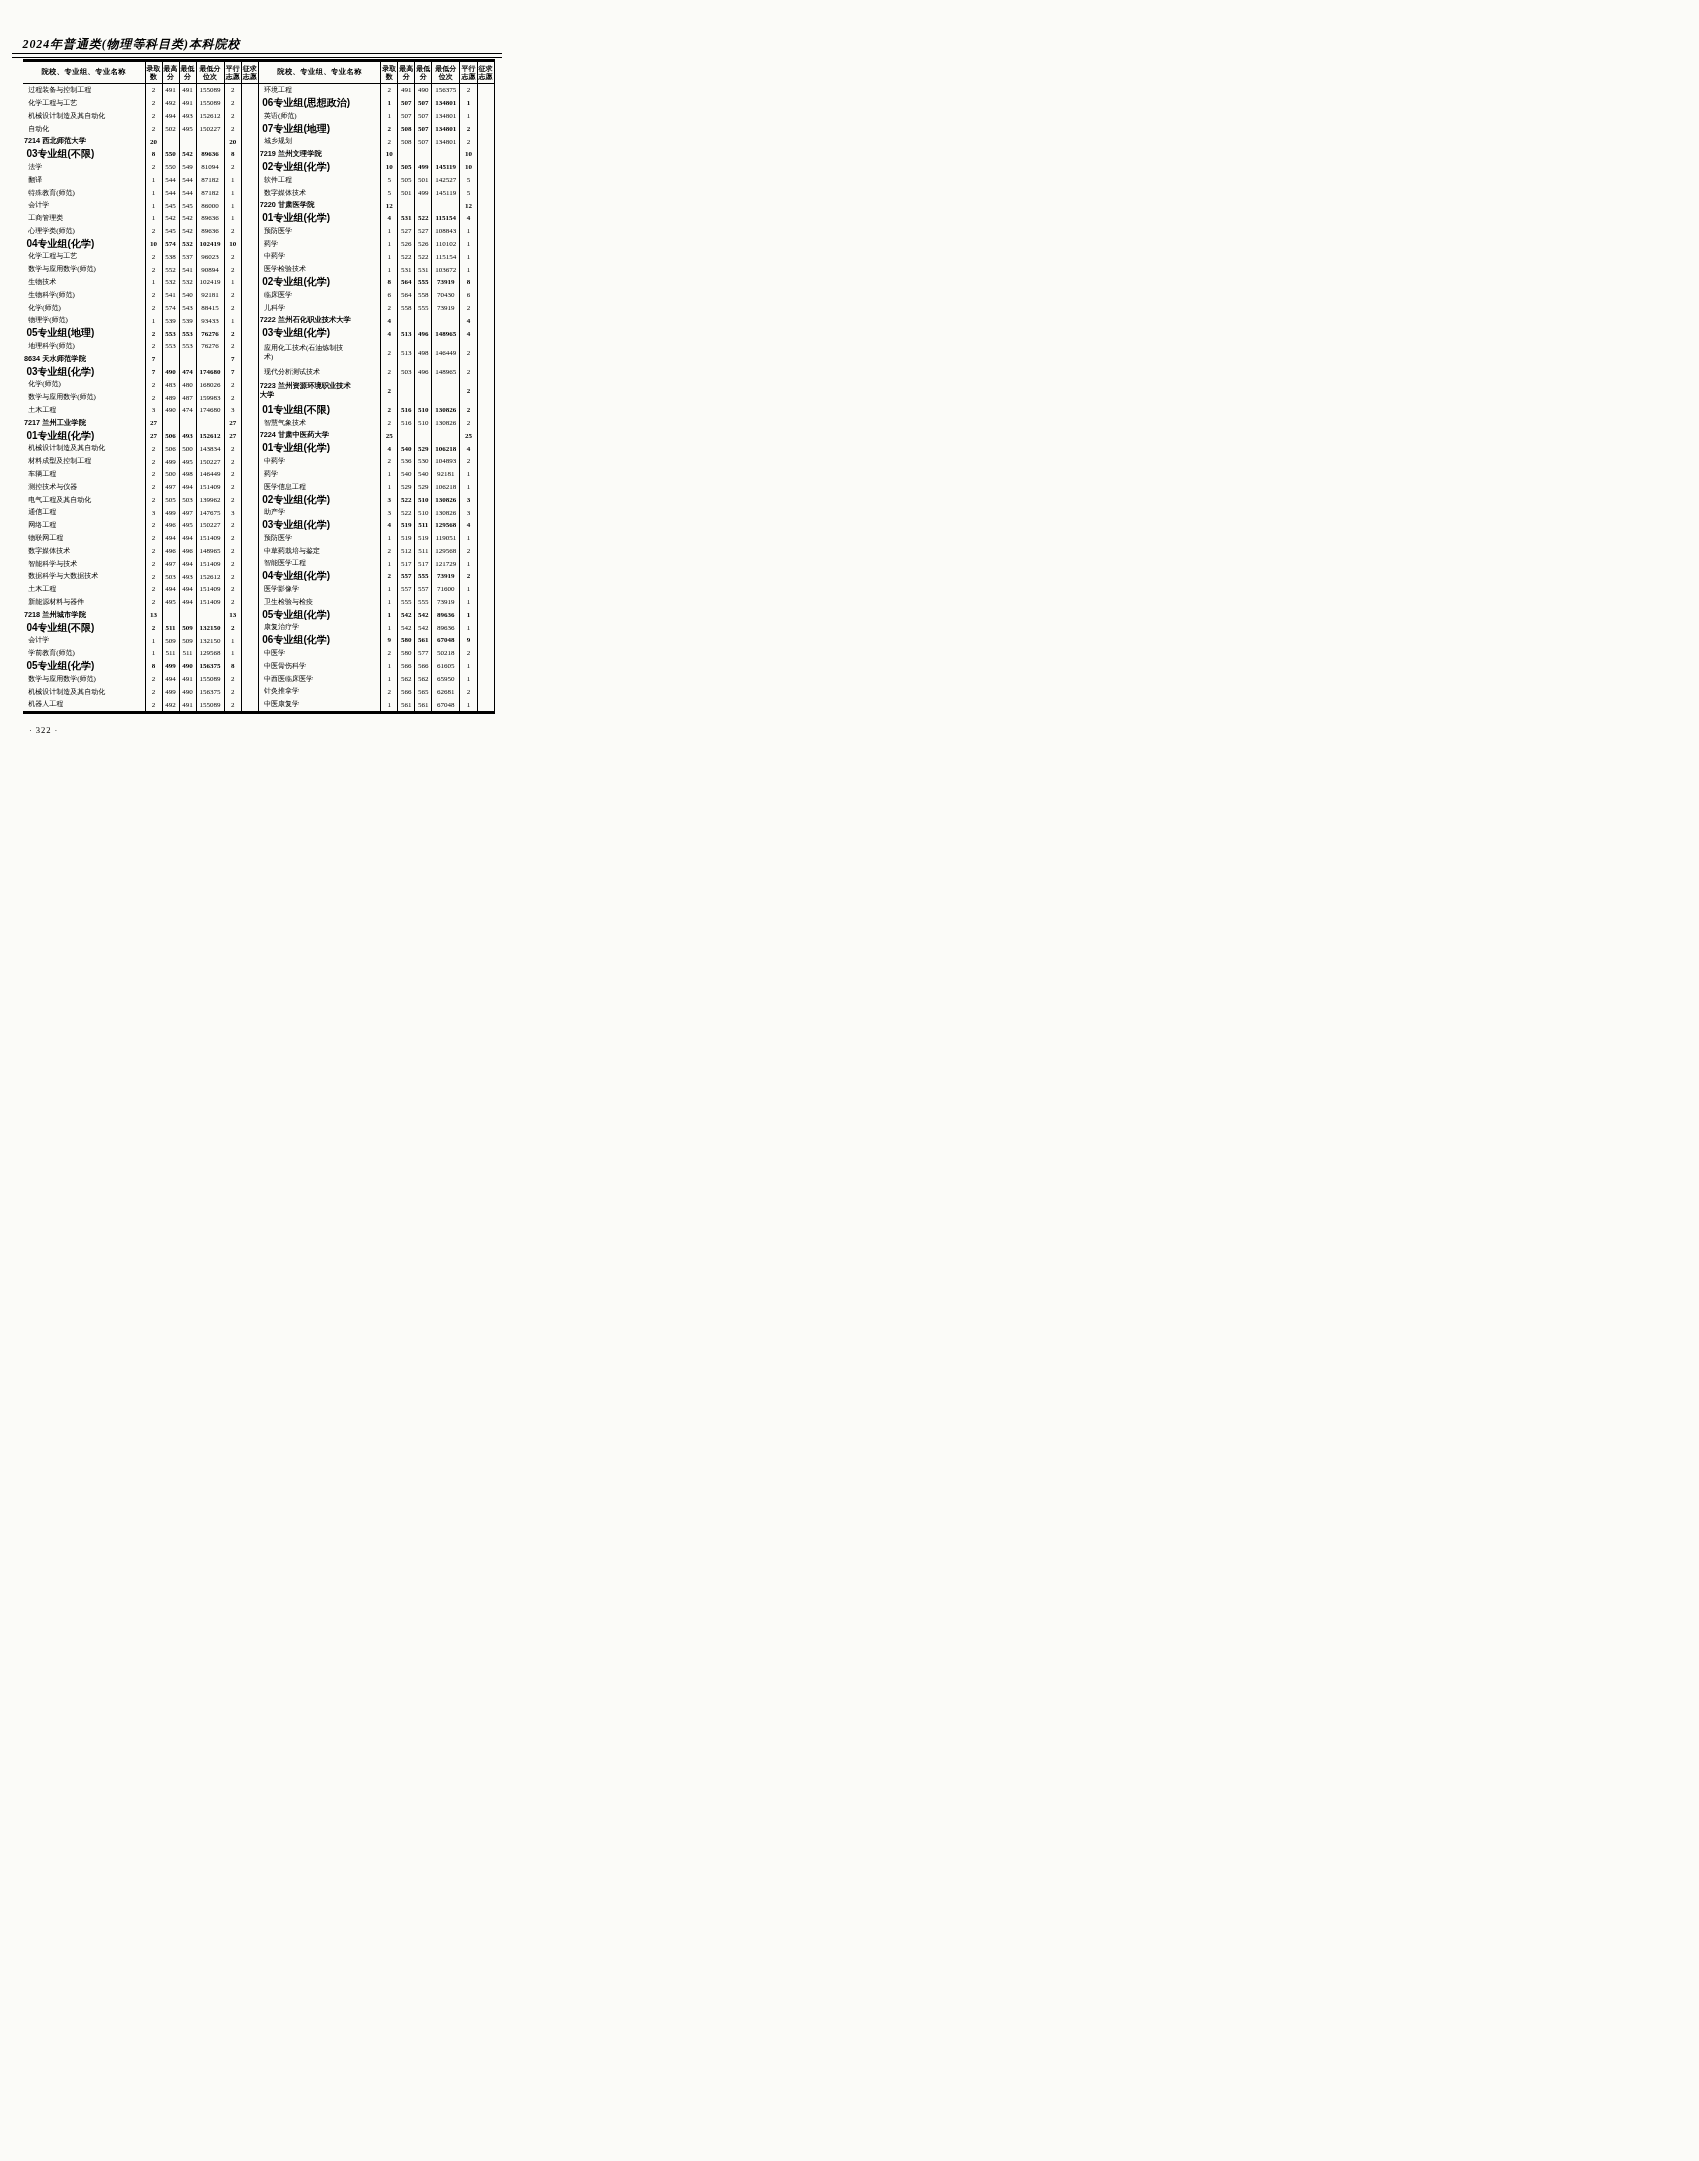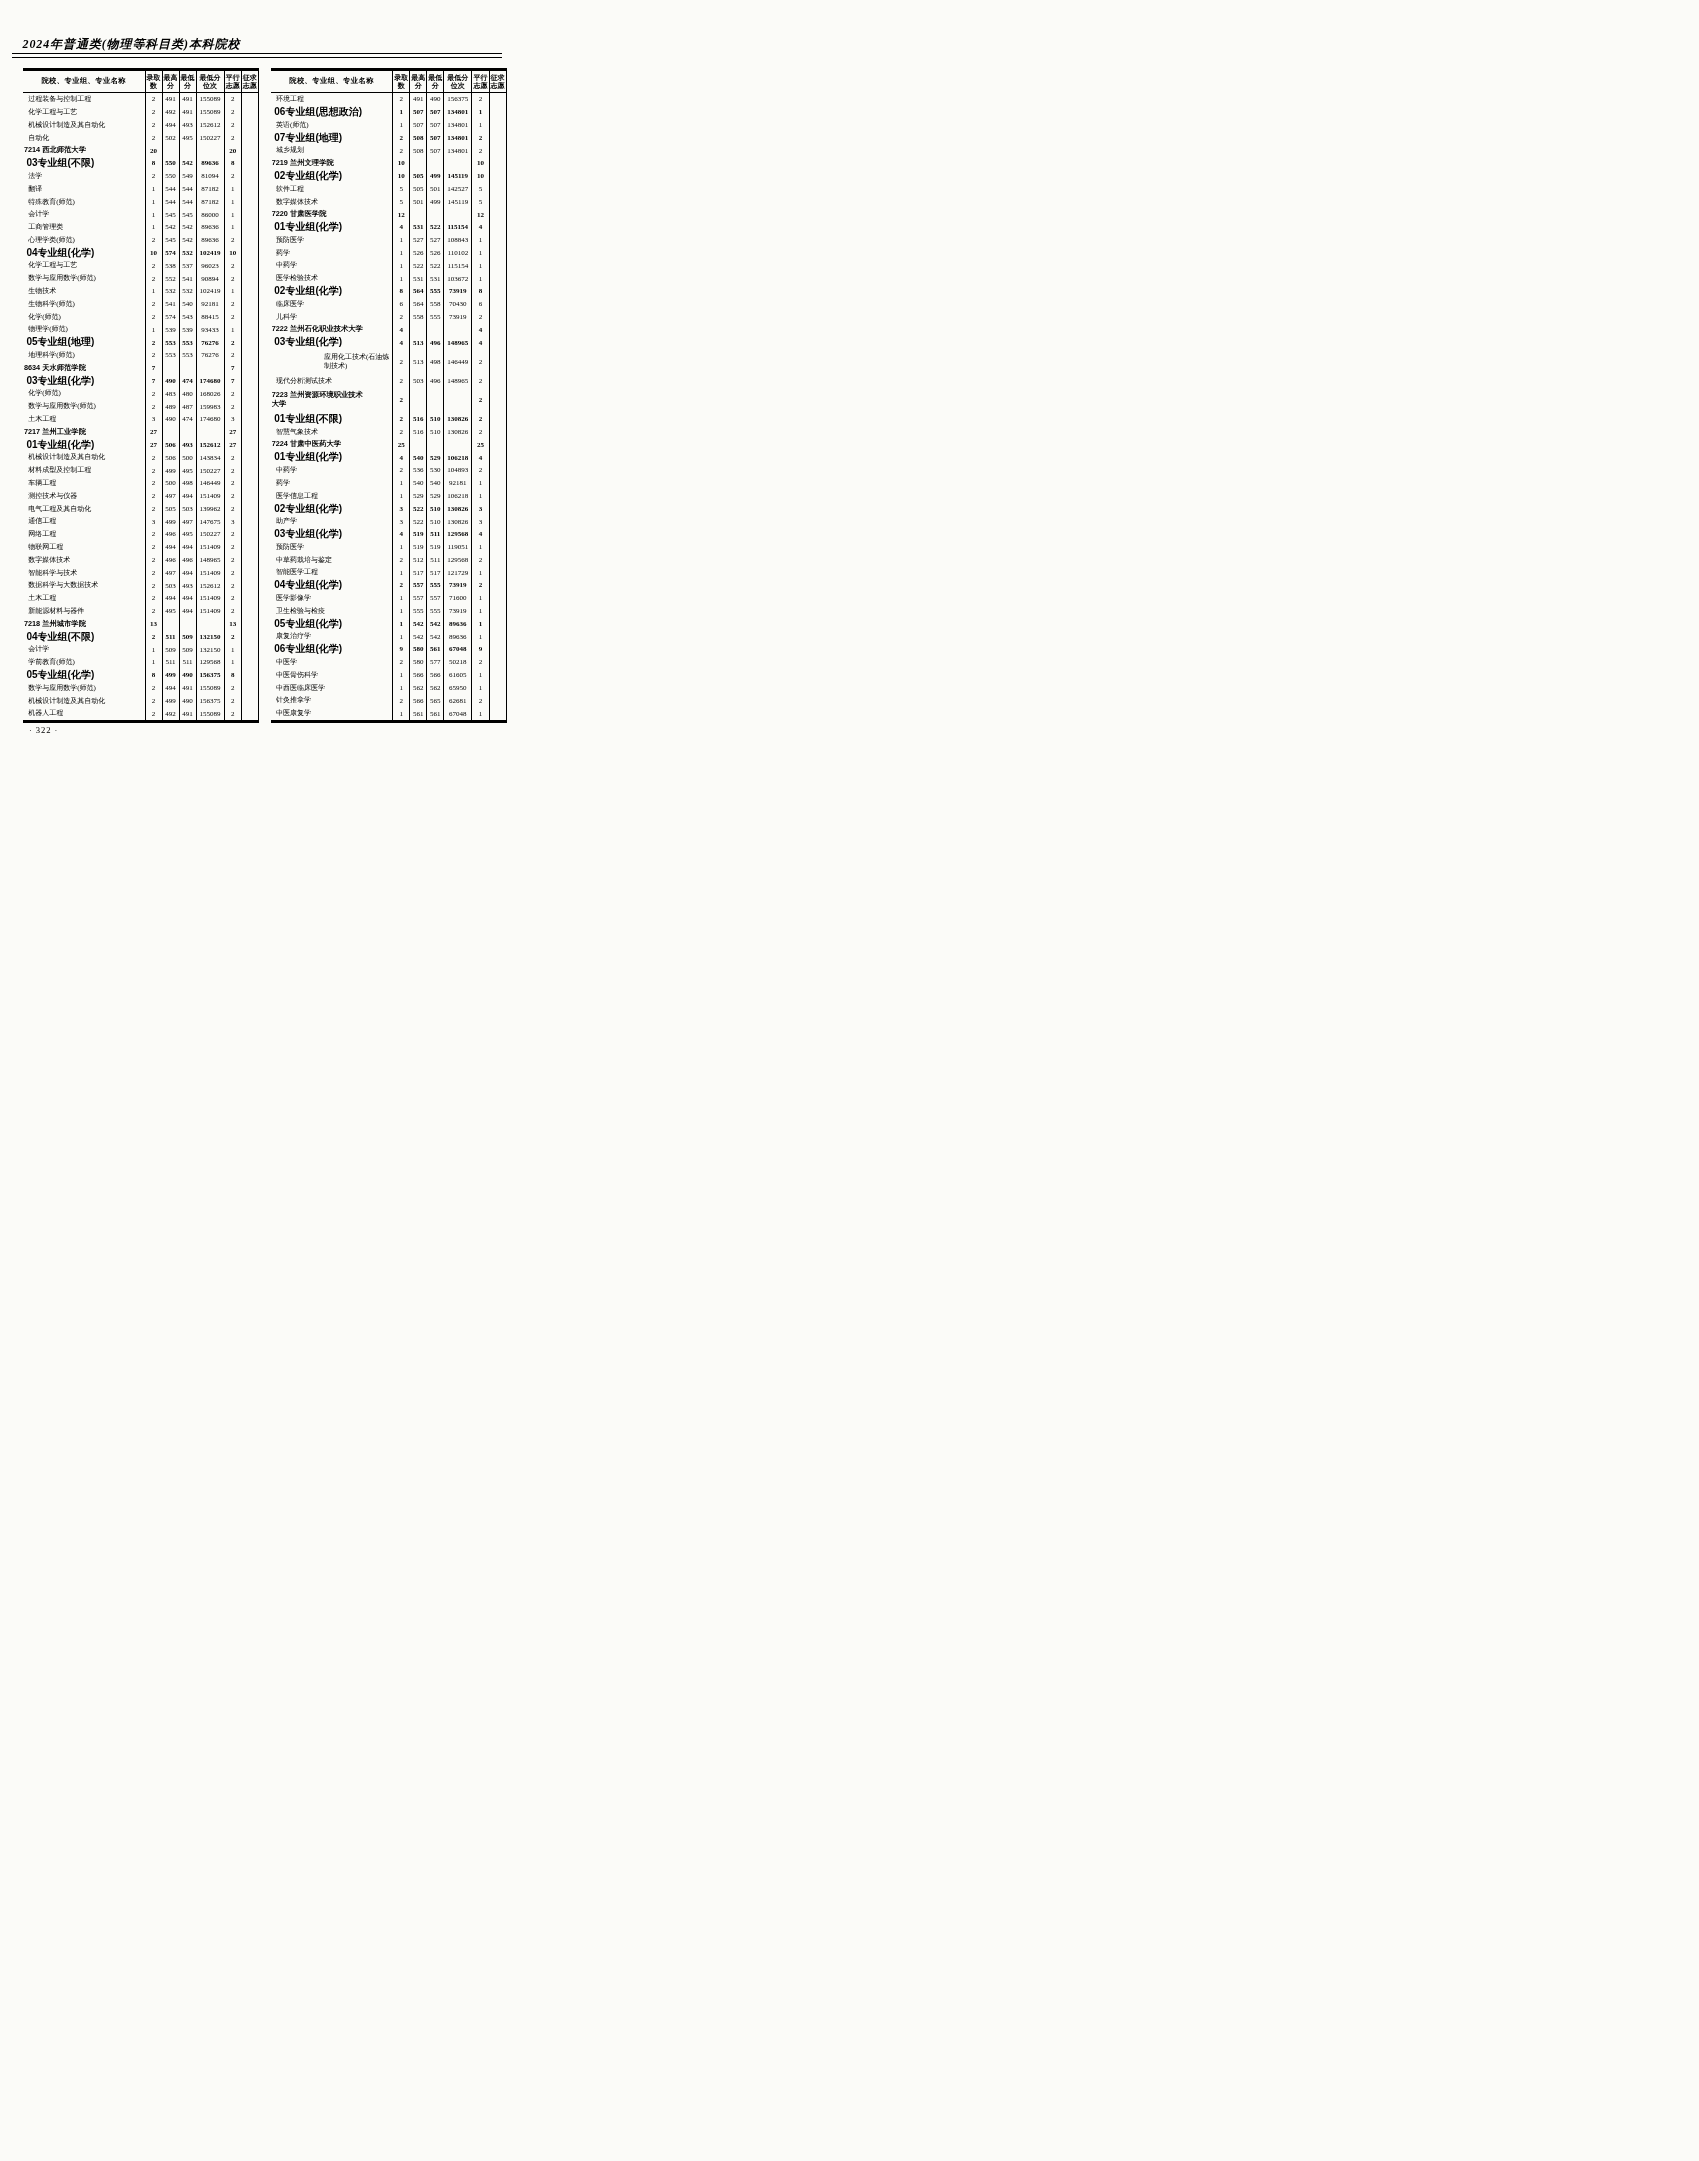--- a/index.html
+++ b/index.html
@@ -21,22 +21,22 @@
     white-space:nowrap;
   }
   .title-rule{
     position:absolute;left:12px;width:490px;top:53px;
     height:2.6px;
     border-top:1.7px solid #000;
     border-bottom:1.3px solid #000;
   }
 
   .tables{
-    position:absolute;left:23px;top:68px;
-    display:flex;gap:12px;
+    position:absolute;left:23px;top:59px;
+    display:flex;gap:0;
   }
   table.adm{
     border-collapse:collapse;
     table-layout:fixed;
     width:234px;
     border-top:3.5px solid #000;
     border-bottom:3.9px solid #000;
   }
   table.adm col.c0{width:122px;}
   table.adm col.c1{width:17px;}
@@ -70,21 +70,21 @@
   .nm{display:inline-block;line-height:1.22;}
 
   tr.major .nm{padding-left:5.2px;font-family:"Liberation Serif",serif;font-weight:400;}
   tr.group .nm{padding-left:3.5px;font-family:"Liberation Sans",sans-serif;font-weight:700;font-size:10px;}
   tr.uni .nm{padding-left:0.9px;font-family:Liberation Sans, sans-serif;font-weight:700;font-size:7.3px;}
   tr.group td.num,tr.group td.rank,
   tr.uni td.num,tr.uni td.rank{font-weight:700;}
 
   tr.tall td{height:25.5px;}
   tr.uni.tall .nm{max-width:93px;}
-  tr.major.tall .nm{max-width:85px;margin-left:48px;}
+  tr.major.tall .nm{max-width:85px;}
 
   .footer{
     position:absolute;left:29px;top:725px;
     font-size:8.6px;letter-spacing:0.9px;
     font-family:"Liberation Serif",serif;
   }
 </style>
 </head>
 <body>
 

